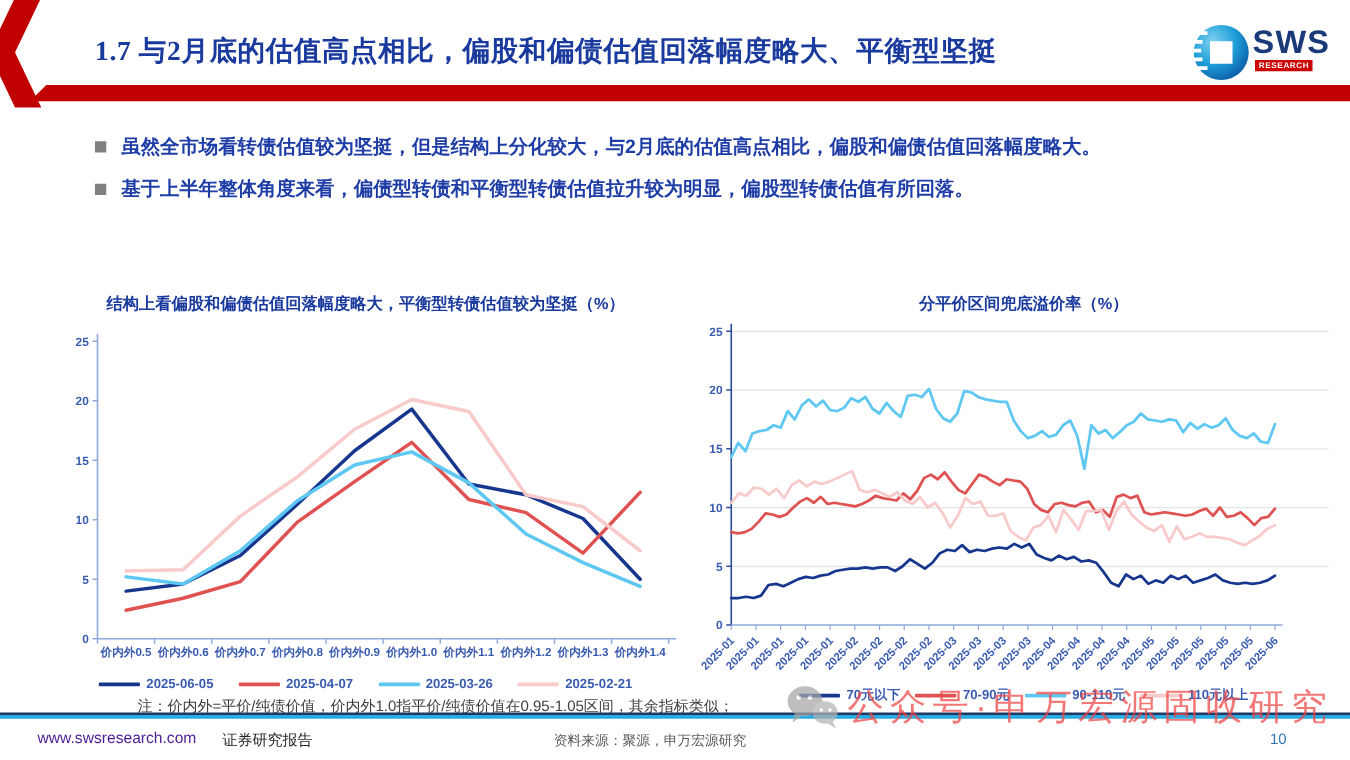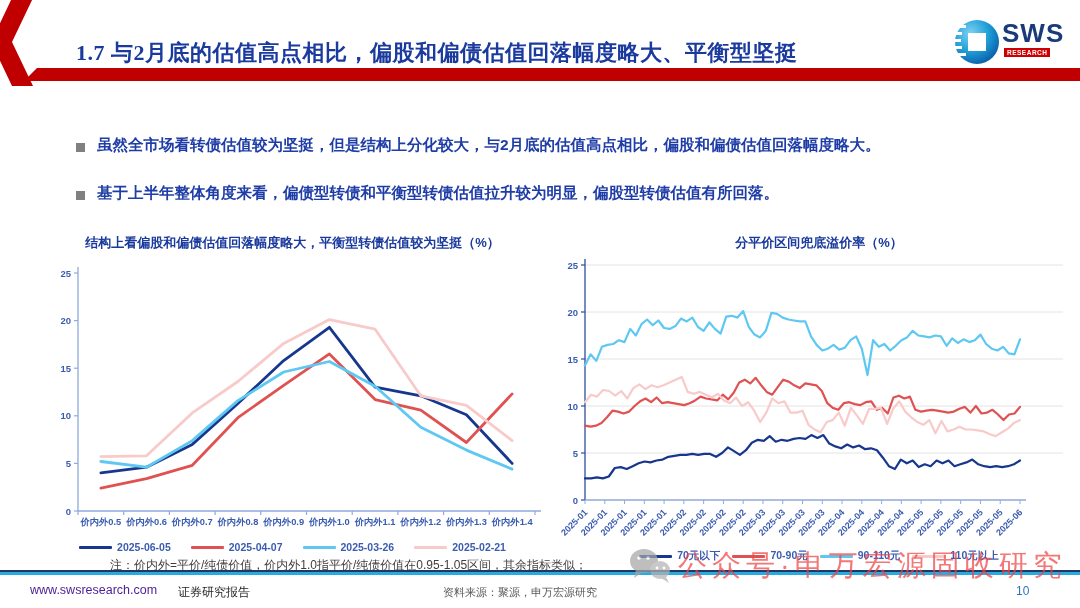--- a/index.html
+++ b/index.html
@@ -2,29 +2,29 @@
 <html><head>
 <meta charset="utf-8">
 <style>
   html,body{margin:0;padding:0;background:#fff;}
   .slide{position:relative;width:1080px;height:608px;background:#fff;overflow:hidden;
          font-family:"Liberation Sans",sans-serif;}
   
   .hdr-svg{position:absolute;left:0;top:0;}
   .hdr-title{position:absolute;left:76px;top:26px;width:870px;
              font-family:"Liberation Serif",serif;font-weight:bold;font-size:22px;
-             color:#1a3a9e;letter-spacing:0.5px;white-space:nowrap;margin-top:12px;}
+             color:#1a3a9e;letter-spacing:0.5px;white-space:nowrap;}
   .logo{position:absolute;left:950px;top:17px;width:122px;height:52px;}
   .logo-text{position:absolute;left:52px;top:3px;font-weight:bold;font-size:26px;
              color:#1b3a7a;letter-spacing:1px;line-height:1;text-align:right;}
   .logo-sub{position:absolute;left:54px;top:31px;background:#cc0000;color:#fff;
             font-size:6.5px;font-weight:bold;padding:1px 3px;letter-spacing:0.5px;}
   
   .bullets{position:absolute;left:76px;top:108px;width:960px;}
-  .bullet-row{display:flex;align-items:center;margin-bottom:13px;margin-top:27px;}
+  .bullet-row{display:flex;align-items:flex-start;margin-bottom:13px;}
   .bullet-sq{width:9px;height:9px;background:#808080;margin:5px 12px 0 0;flex:none;}
   .bullet-text{font-size:15.5px;font-weight:bold;color:#1f3da6;line-height:1.35;}
   
   .ct{position:absolute;text-align:center;font-size:13px;font-weight:bold;color:#1a3a9e;}
   .ct-left{left:40px;top:234px;width:505px;}
   .ct-right{left:558px;top:234px;width:522px;}
   .chart-svg{position:absolute;}
   #chart-left{left:40px;top:258px;}
   #chart-right{left:558px;top:258px;}
   

